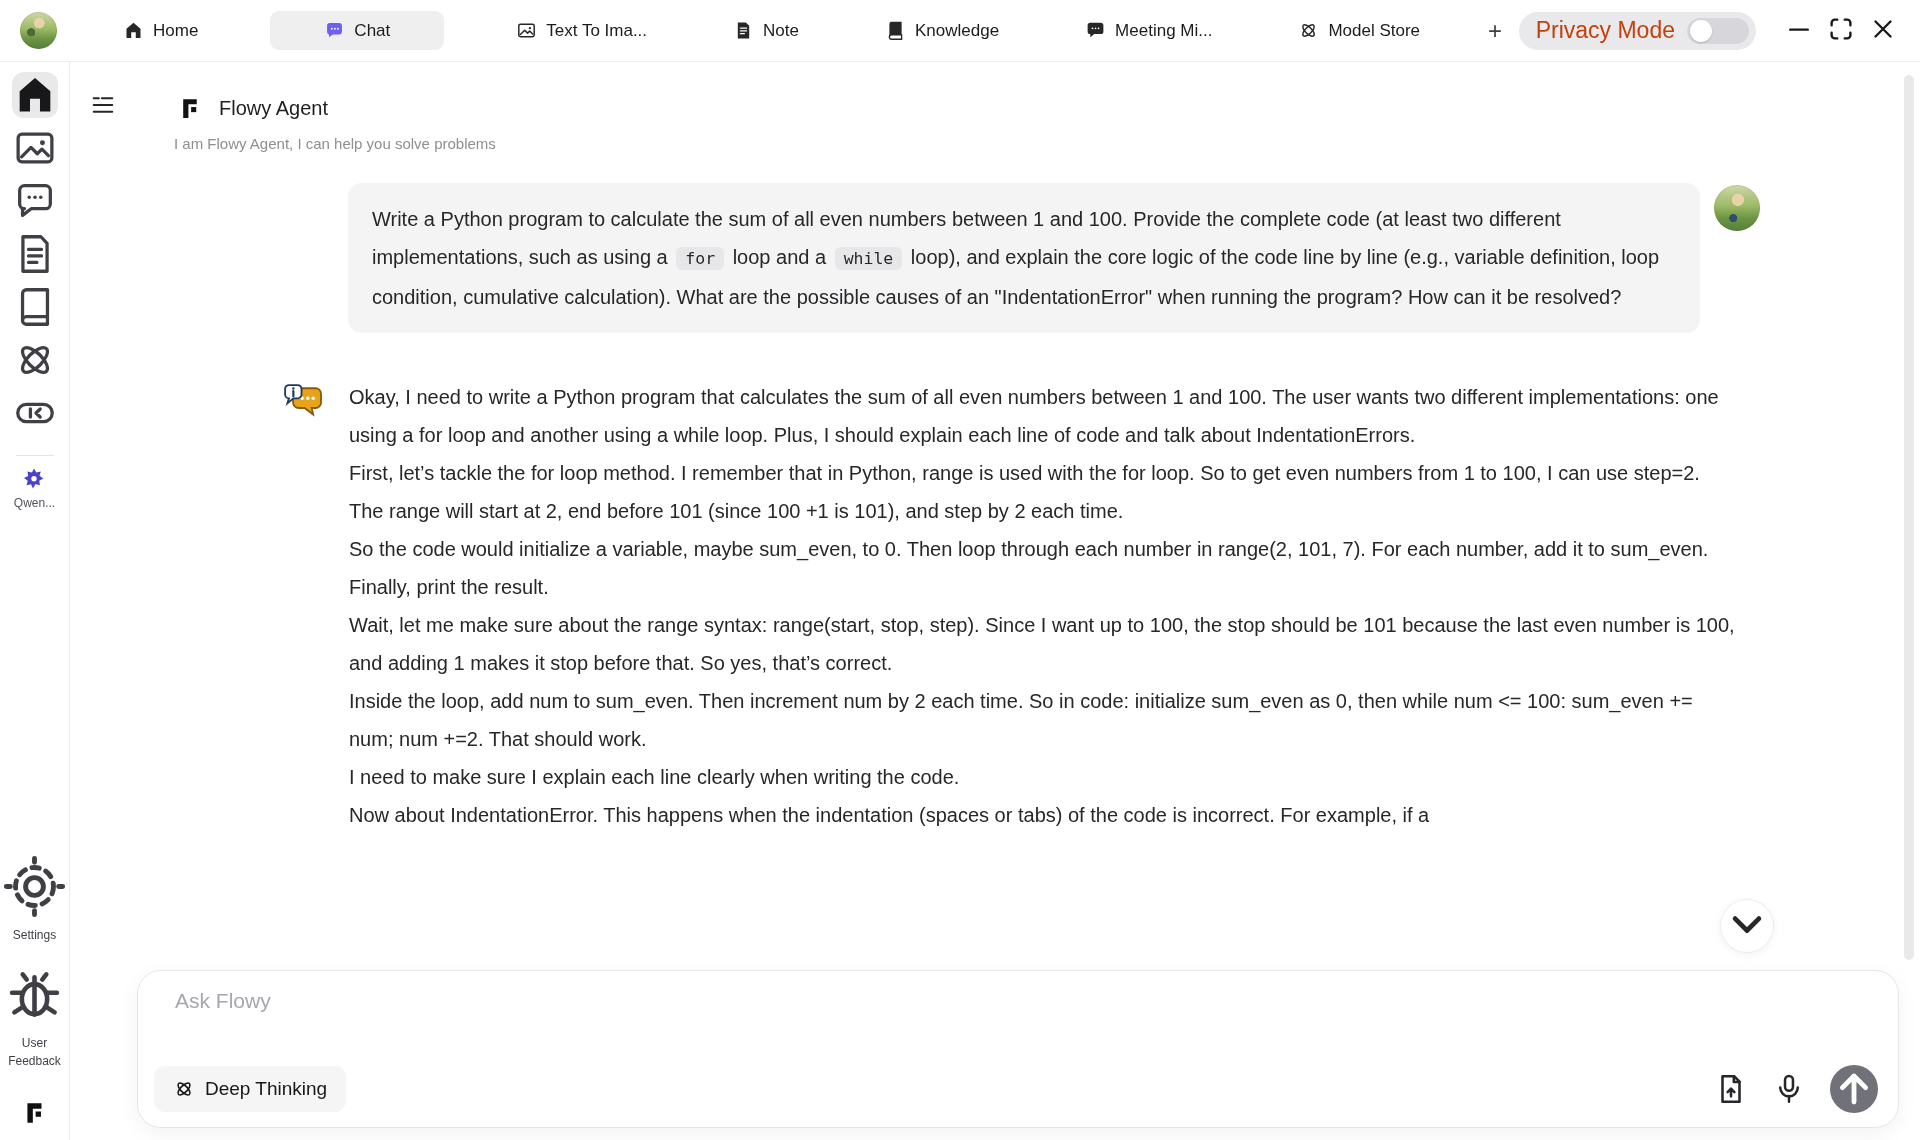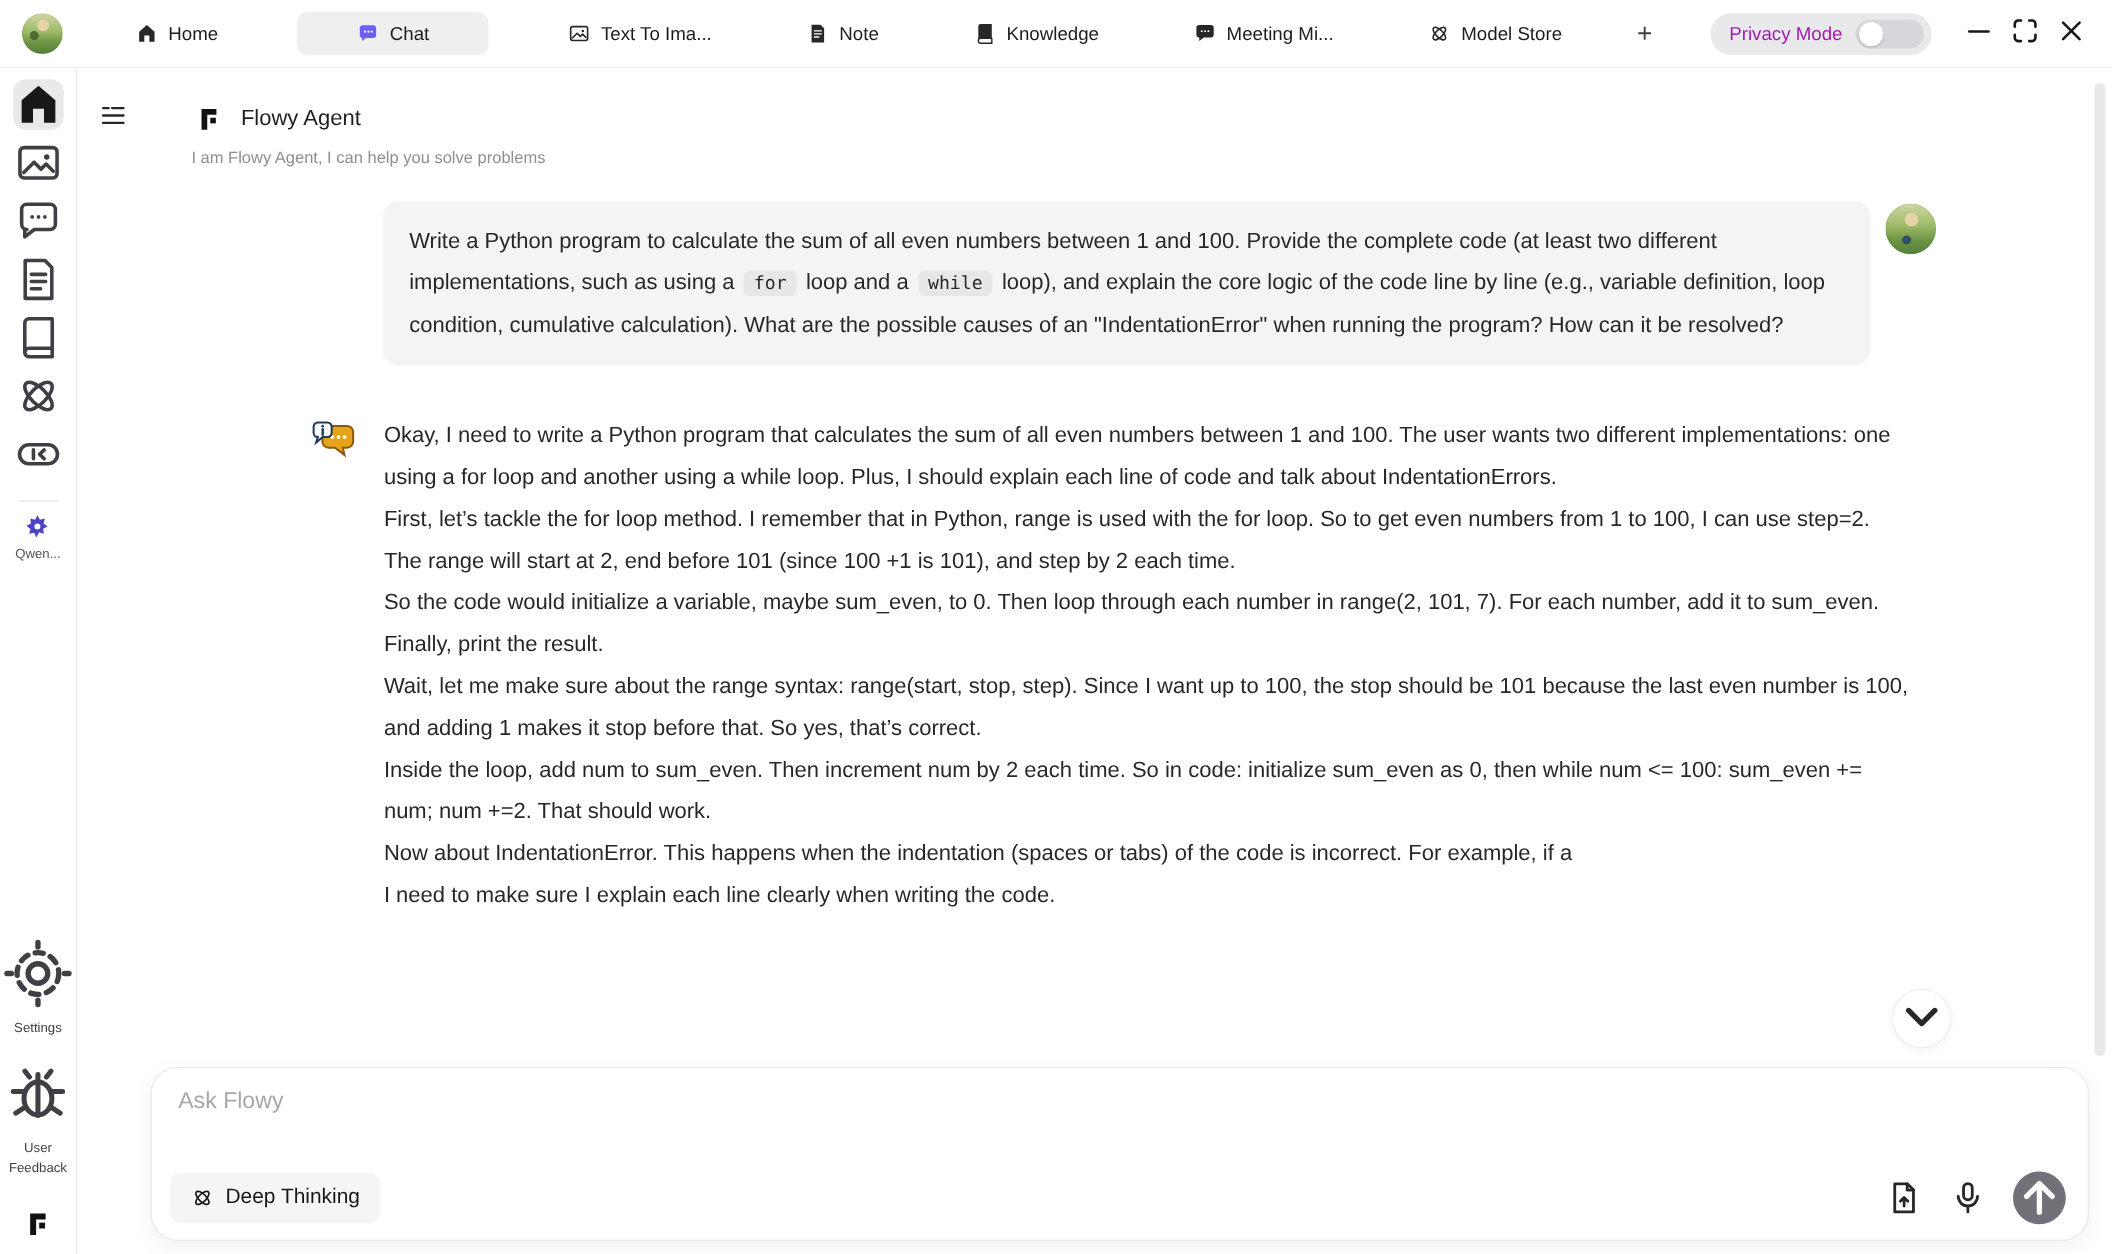--- a/index.html
+++ b/index.html
@@ -15,21 +15,21 @@
       linear-gradient(180deg,#cfd8a6 0%,#9dba67 45%,#6d9544 72%,#55803a 100%);
     box-shadow: inset 0 0 0 1px rgba(0,0,0,.08); }
   .tabbar { display:flex; align-items:center; gap:58px; }
   .tab { display:flex; align-items:center; gap:9px; padding:9px 14px; border-radius:9px; cursor:default; white-space:nowrap; }
   .tab.active { background:#efefef; padding:9px 54px;text-align:center; }
   .tab-icon { width:21px; height:21px; display:inline-flex; color:#27272a; }
   .tab-icon svg { width:100%; height:100%; }
   .tab-label { font-size:17px; color:#1c1c1f; }
   .newtab { font-size:24px; color:#3f3f46; margin-left:46px; padding:0 8px; line-height:1; }
   .privacy-pill { margin-left:auto; display:flex; align-items:center; gap:12px; background:#e9e9ec; border-radius:20px; height:38px; padding:0 7px 0 17px; }
-  .privacy-label { font-size:17px; color:#a21caf; }
+  .privacy-label { font-size:23px; color:#c2410c; }
   .toggle { width:62px; height:26px; border-radius:13px; background:#d7d7db; position:relative; }
   .toggle-knob { width:22px; height:22px; border-radius:50%; background:#fff; position:absolute; top:2px; left:3px; box-shadow:0 1px 2px rgba(0,0,0,.18); }
   .win-controls { display:flex; align-items:center; gap:12px; margin-left:28px; }
   .win-btn { width:30px; height:30px; display:flex; align-items:center; justify-content:center; color:#18181b; }
   .win-btn svg { width:22px; height:22px; }
 
   
   .shell { display:flex; height:1078px; }
 
   
@@ -75,21 +75,21 @@
   .assistant-avatar { width:44px; height:44px; flex:0 0 44px; margin-top:2px; }
   .assistant-avatar svg { width:100%; height:100%; }
   .assistant-text { font-size:20px; line-height:38px; color:#27272a; max-width:1390px; }
 
   
   .scroll-down { position:absolute; right:146px; top:837px; width:54px; height:54px; border-radius:50%; background:#fff; border:1px solid #ededed; box-shadow:0 2px 8px rgba(0,0,0,.05); display:flex; align-items:center; justify-content:center; }
   .scroll-down svg { width:24px; height:24px; }
 
   
   .composer { position:absolute; left:67px; right:21px; bottom:12px; height:158px; background:#fff; border:1px solid #e7e7e9; border-radius:24px; box-shadow:0 6px 22px rgba(0,0,0,.05); z-index:5; }
-  .composer-input { position:absolute; left:24px; right:28px; top:18px; height:52px; border:none; outline:none; resize:none; font-family:"Liberation Sans", sans-serif; font-size:21px; color:#27272a; background:transparent; }
+  .composer-input { position:absolute; left:37px; right:28px; top:18px; height:52px; border:none; outline:none; resize:none; font-family:"Liberation Sans", sans-serif; font-size:21px; color:#27272a; background:transparent; }
   .composer-input::placeholder { color:#a6a6ad; }
   .composer-bottom { position:absolute; left:16px; right:20px; bottom:14px; display:flex; align-items:center; }
   .deep-btn { display:flex; align-items:center; gap:10px; height:46px; padding:0 19px; background:#f5f5f6; border-radius:11px; }
   .deep-btn .deep-ic { width:22px; height:22px; color:#18181b; display:inline-flex; }
   .deep-btn .deep-ic svg { width:100%; height:100%; }
   .deep-label { font-size:19px; color:#18181b; }
   .composer-actions { margin-left:auto; display:flex; align-items:center; gap:24px; }
   .action-btn { width:34px; height:34px; color:#27272a; display:flex; align-items:center; justify-content:center; }
   .action-btn svg { width:30px; height:30px; }
   .send-btn { width:48px; height:48px; border-radius:50%; background:#71717a; display:flex; align-items:center; justify-content:center; }
@@ -323,22 +323,22 @@
               <path d="M6.5 5.5h9.5a4.2 4.2 0 0 1 4.2 4.2v6.1a4.2 4.2 0 0 1-4.2 4.2h-4.6l-6.6 5.5 1.7-5.5h-.1a4.2 4.2 0 0 1-4.1-4.2V9.7a4.2 4.2 0 0 1 4.2-4.2z" fill="#fff" stroke="#1e3a5f" stroke-width="2"></path>
               <path d="M11.3 12.2v5.6" stroke="#1e3a5f" stroke-width="2.4" stroke-linecap="round"></path>
               <circle cx="11.3" cy="9.2" r="1.3" fill="#1e3a5f"></circle>
             </svg></div>
         <div class="assistant-text" id="assistant-text">
             <div>Okay, I need to write a Python program that calculates the sum of all even numbers between 1 and 100. The user wants two different implementations: one using a for loop and another using a while loop. Plus, I should explain each line of code and talk about IndentationErrors.</div>
             <div>First, let’s tackle the for loop method. I remember that in Python, range is used with the for loop. So to get even numbers from 1 to 100, I can use step=2. The range will start at 2, end before 101 (since 100 +1 is 101), and step by 2 each time.</div>
             <div>So the code would initialize a variable, maybe sum_even, to 0. Then loop through each number in range(2, 101, 7). For each number, add it to sum_even. Finally, print the result.</div>
             <div>Wait, let me make sure about the range syntax: range(start, stop, step). Since I want up to 100, the stop should be 101 because the last even number is 100, and adding 1 makes it stop before that. So yes, that’s correct.</div>
             <div>Inside the loop, add num to sum_even. Then increment num by 2 each time. So in code: initialize sum_even as 0, then while num &lt;= 100: sum_even += num; num +=2. That should work.</div>
+            <div>I need to make sure I explain each line clearly when writing the code.</div>
             <div>Now about IndentationError. This happens when the indentation (spaces or tabs) of the code is incorrect. For example, if a</div>
-            <div>I need to make sure I explain each line clearly when writing the code.</div>
           </div>
       </div>
     </div>
 
     <div class="scroll-down">
       <span><svg viewBox="0 0 24 24" fill="none" stroke="#27272a" stroke-width="2.2" stroke-linecap="round" stroke-linejoin="round" style="width: 100%; height: 100%;">
             <path d="M6.5 9.5 12 15l5.5-5.5"></path>
           </svg></span>
     </div>
 

